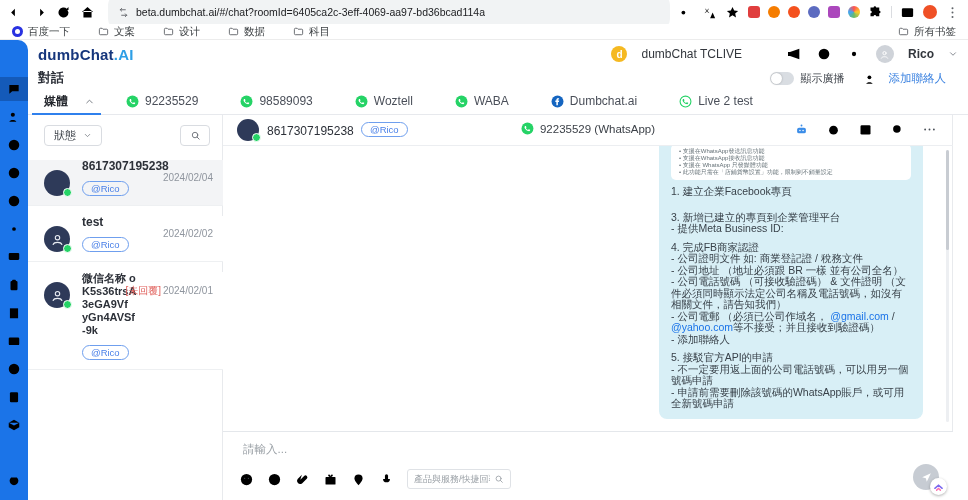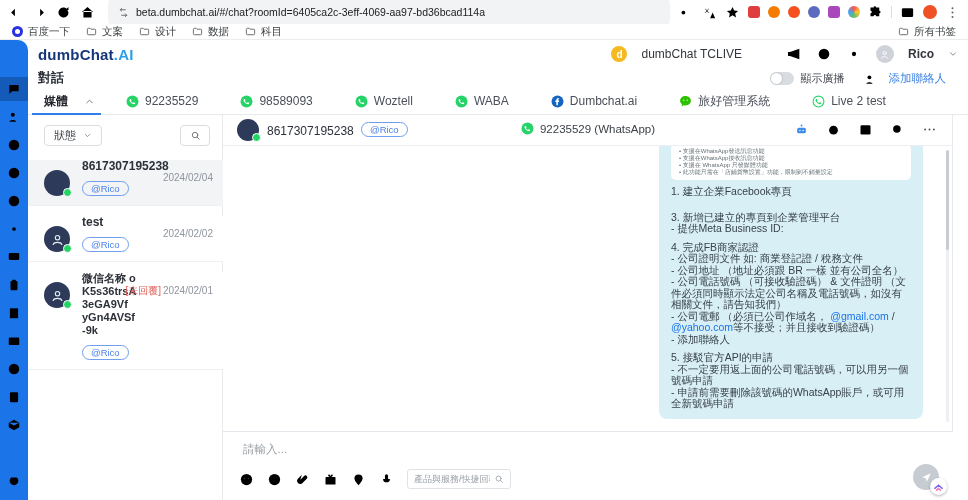--- a/index.html
+++ b/index.html
@@ -11,21 +11,21 @@
   .navic{width:15px;height:15px;color:#5f6368;flex:0 0 auto;cursor:pointer}
   .urlbar{height:18px;width:614px;background:#f1f3f4;border-radius:10px;display:flex;align-items:center;padding:17px 10px;gap:7px;margin-left:4px}
   .urlbar .uic{width:11px;height:11px;color:#5f6368}
   .urltext{font-size:10.5px;color:#202124;white-space:nowrap;overflow:hidden}
   .chromeright{margin-left:auto;display:flex;align-items:center;gap:8px}
   .extdot{width:12px;height:12px;border-radius:3px;flex:0 0 auto;cursor:pointer}
   .round{border-radius:50%}
   .vline{width:1px;height:12px;background:#dadce0}
   .profiledot{width:14px;height:14px;border-radius:50%;background:#ef5026;cursor:pointer}
   
-  .bookmarks{position:absolute;left:0;top:24px;width:968px;height:16px;background:#fff;border-bottom:1px solid #ececec;display:flex;align-items:center;gap:16px;padding:0 12px;font-size:10.5px;color:#3c4043}
+  .bookmarks{position:absolute;left:0;top:24px;width:968px;height:16px;background:#fff;border-bottom:1px solid #ececec;display:flex;align-items:center;gap:28px;padding:0 12px;font-size:10.5px;color:#3c4043}
   .bm{display:flex;align-items:center;gap:5px;cursor:pointer;white-space:nowrap}
   .bm .fic{width:11px;height:11px;color:#5f6368}
   .baidu{width:11px;height:11px;border-radius:50%;background:#2932e1;position:relative}
   .baidu::after{content:"";position:absolute;left:3px;top:3px;width:5px;height:5px;border-radius:50%;background:#fff}
   .bm-right{margin-left:auto}
   
   .sidebar{position:absolute;left:0;top:40px;width:28px;height:460px;background:#1b74e8;border-top-right-radius:10px;display:flex;flex-direction:column;align-items:center}
   .sbic{width:14px;height:14px;color:rgba(255,255,255,.92);margin:7px 0;cursor:pointer;flex:0 0 auto}
   .sbmenu{margin-top:9px;margin-bottom:12px}
   .sbactive{background:rgba(10,42,96,.35);width:28px;display:flex;justify-content:center;padding:5px 0;margin:2px 0}
@@ -344,28 +344,20 @@
         <path fill="#fff" d="M16.6 14.2c-.3-.2-1.5-.8-1.7-.8-.2-.1-.4-.1-.6.1-.2.3-.7.8-.8 1-.2.2-.3.2-.6.1-.3-.2-1.1-.4-2.1-1.3-.8-.7-1.3-1.6-1.5-1.8-.1-.3 0-.4.1-.5l.4-.5c.1-.2.2-.3.3-.4.1-.2 0-.3 0-.5-.1-.1-.6-1.4-.8-1.9-.2-.5-.4-.4-.6-.4h-.5c-.2 0-.4.1-.7.3-.2.3-.9.9-.9 2.2s.9 2.5 1 2.6c.2.2 1.8 2.8 4.4 3.9.6.3 1.1.4 1.5.5.6.2 1.2.2 1.6.1.5-.1 1.5-.6 1.7-1.2.2-.6.2-1.1.2-1.2-.1-.1-.3-.2-.4-.3z"></path>
       </svg>
       <span>WABA</span>
     </div>
   <div class="tab">
       <svg class="tico" viewBox="0 0 24 24">
         <circle cx="12" cy="12" r="11" fill="#1565c0"></circle>
         <path fill="#fff" d="M13.3 8.2h1.6V5.8h-2c-1.9 0-3 1.2-3 3v1.4H8v2.5h1.9V19h2.8v-6.3h2l.4-2.5h-2.4V9c0-.5.2-.8.6-.8z"></path>
       </svg>
       <span>Dumbchat.ai</span>
-    </div>
-  <div class="tab">
-      <svg class="tico" viewBox="0 0 24 24">
-        <path fill="#2dc100" d="M12 2C6.5 2 2 5.9 2 10.7c0 2.7 1.4 5 3.6 6.6L4.8 21l3.6-2c1.1.3 2.3.5 3.6.5 5.5 0 10-3.9 10-8.7S17.5 2 12 2z"></path>
-        <circle cx="8.8" cy="9.5" r="1.1" fill="#fff"></circle>
-        <circle cx="15.2" cy="9.5" r="1.1" fill="#fff"></circle>
-      </svg>
-      <span>旅好管理系統</span>
     </div>
   <div class="tab">
       <svg class="tico" viewBox="0 0 24 24">
         <circle cx="12" cy="12" r="10" fill="none" stroke="#25d366" stroke-width="2"></circle>
         <path fill="#25d366" d="M16.6 14.2c-.3-.2-1.5-.8-1.7-.8-.2-.1-.4-.1-.6.1-.2.3-.7.8-.8 1-.2.2-.3.2-.6.1-.3-.2-1.1-.4-2.1-1.3-.8-.7-1.3-1.6-1.5-1.8-.1-.3 0-.4.1-.5l.4-.5c.1-.2.2-.3.3-.4.1-.2 0-.3 0-.5-.1-.1-.6-1.4-.8-1.9-.2-.5-.4-.4-.6-.4h-.5c-.2 0-.4.1-.7.3-.2.3-.9.9-.9 2.2s.9 2.5 1 2.6c.2.2 1.8 2.8 4.4 3.9.6.3 1.1.4 1.5.5.6.2 1.2.2 1.6.1.5-.1 1.5-.6 1.7-1.2.2-.6.2-1.1.2-1.2-.1-.1-.3-.2-.4-.3z"></path>
       </svg>
       <span>Live 2 test</span>
     </div>
 
 </div>

